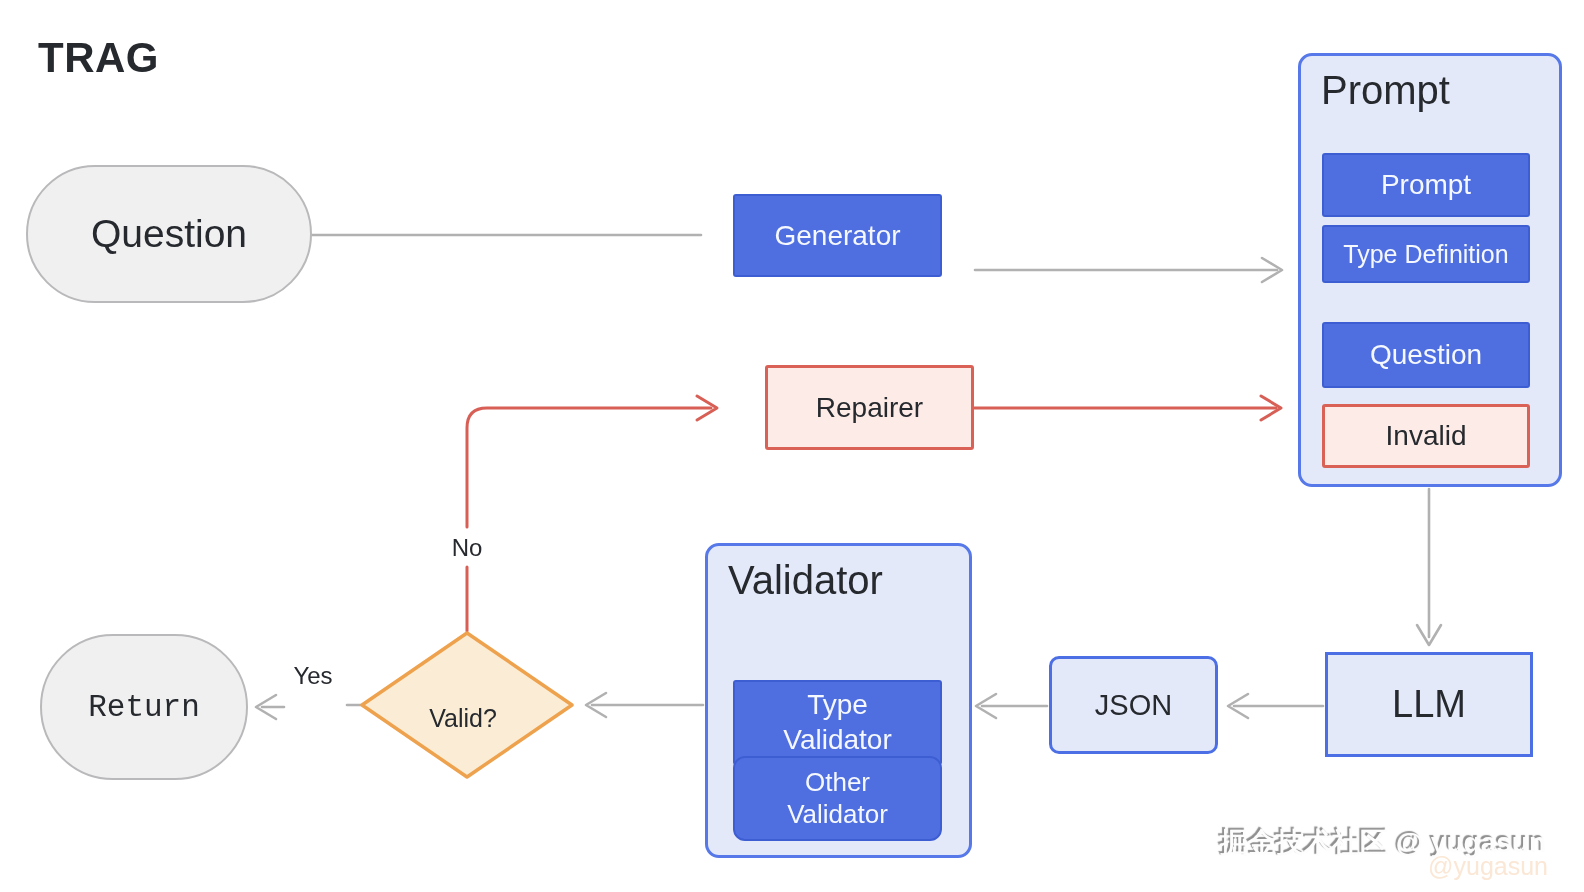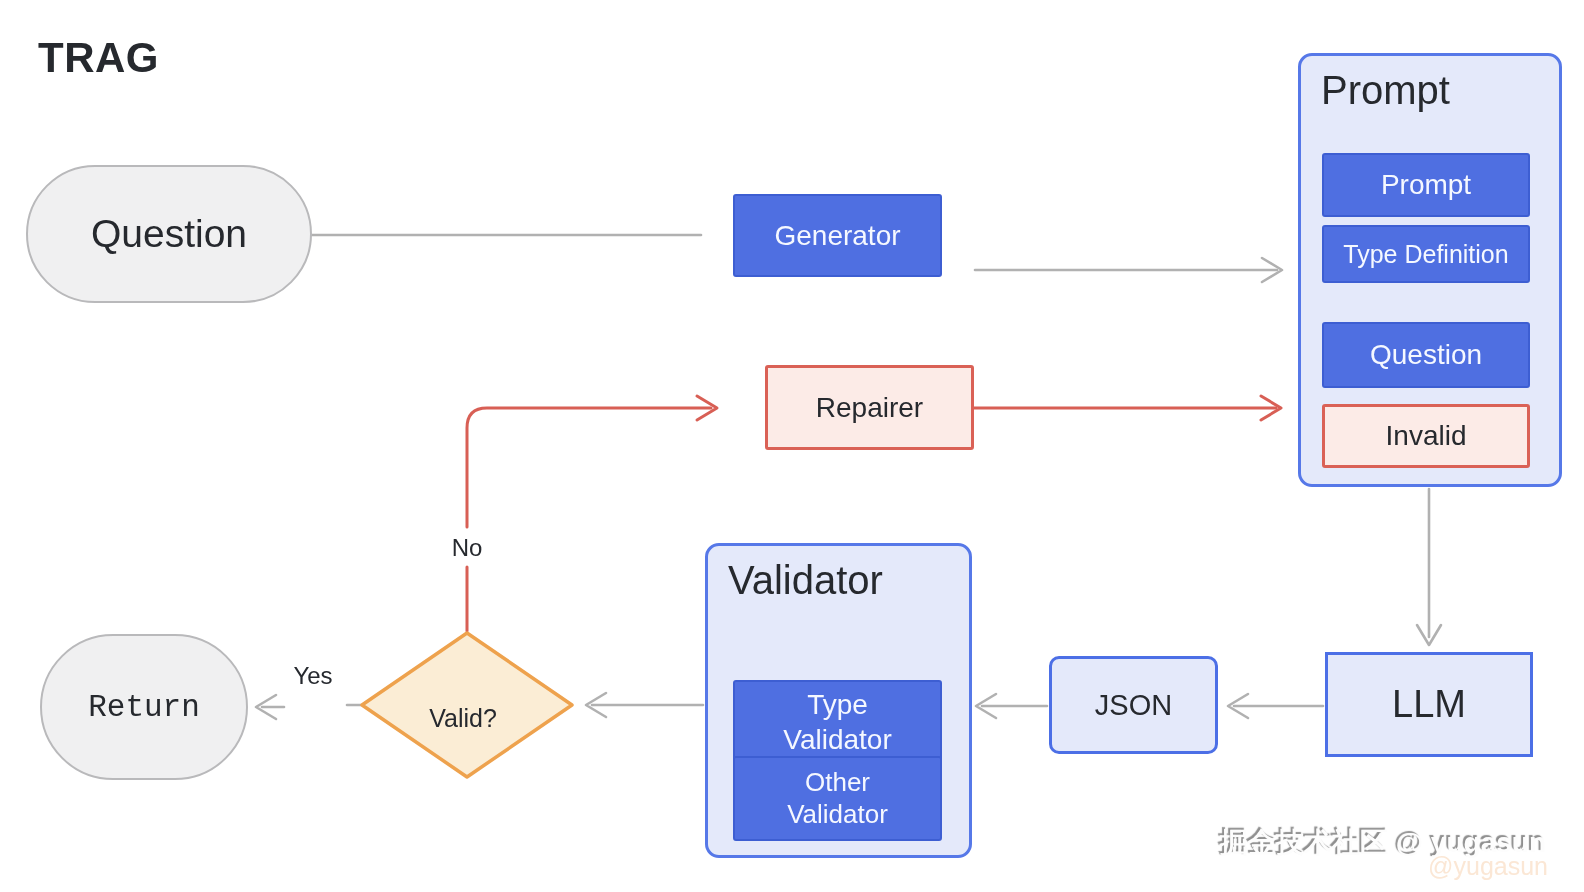--- a/index.html
+++ b/index.html
@@ -73,21 +73,21 @@
   #repairer   { left:733px; top:365px; width:209px; height:85px;  font-size:28px;margin-left:32px; }
 
   #prompt     { left:1298px; top:53px; width:264px; height:434px; }
   #prompt-b0  { left:1322px; top:153px; width:208px; height:64px; font-size:28px; }
   #prompt-b1  { left:1322px; top:225px; width:208px; height:58px; font-size:25px; }
   #prompt-b2  { left:1322px; top:322px; width:208px; height:66px; font-size:28px; }
   #prompt-b3  { left:1322px; top:404px; width:208px; height:64px; font-size:28px; }
 
   #validator  { left:705px; top:543px; width:267px; height:315px; }
   #type-validator  { left:733px; top:652px; width:209px; height:85px; font-size:28px; line-height:1.22;margin-top:28px; }
-  #other-validator { left:733px; top:756px; width:209px; height:85px; font-size:26px; line-height:1.22; }
+  #other-validator { left:733px; top:756px; width:209px; height:85px; font-size:26px; line-height:1.22;border-radius:12px; }
 
   #json-node  { left:1049px; top:656px; width:169px; height:98px;  border-radius:10px; font-size:29px; }
   #llm-node   { left:1325px; top:652px; width:208px; height:105px; border-radius:0; font-size:38px; }
 
   #decision-label { left:388px; top:688px; width:150px; font-size:25px;margin-top:16px; }
   #yes-label      { left:283px; top:662px; width:60px; }
   #no-label       { left:437px; top:534px; width:60px; }
 </style>
 </head>
 <body>

